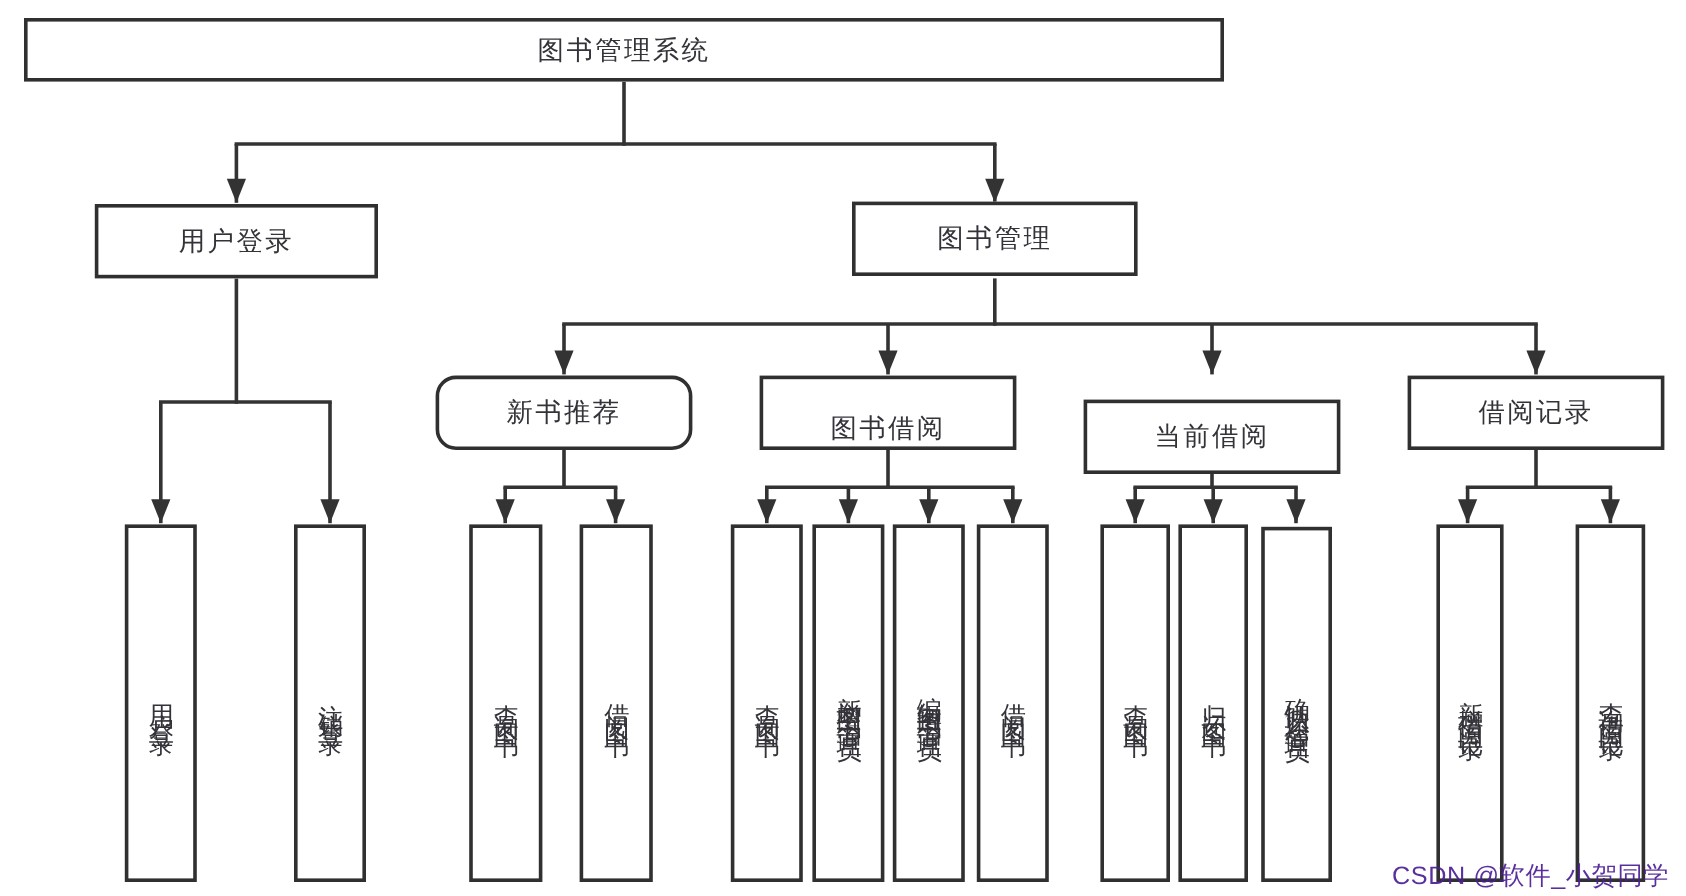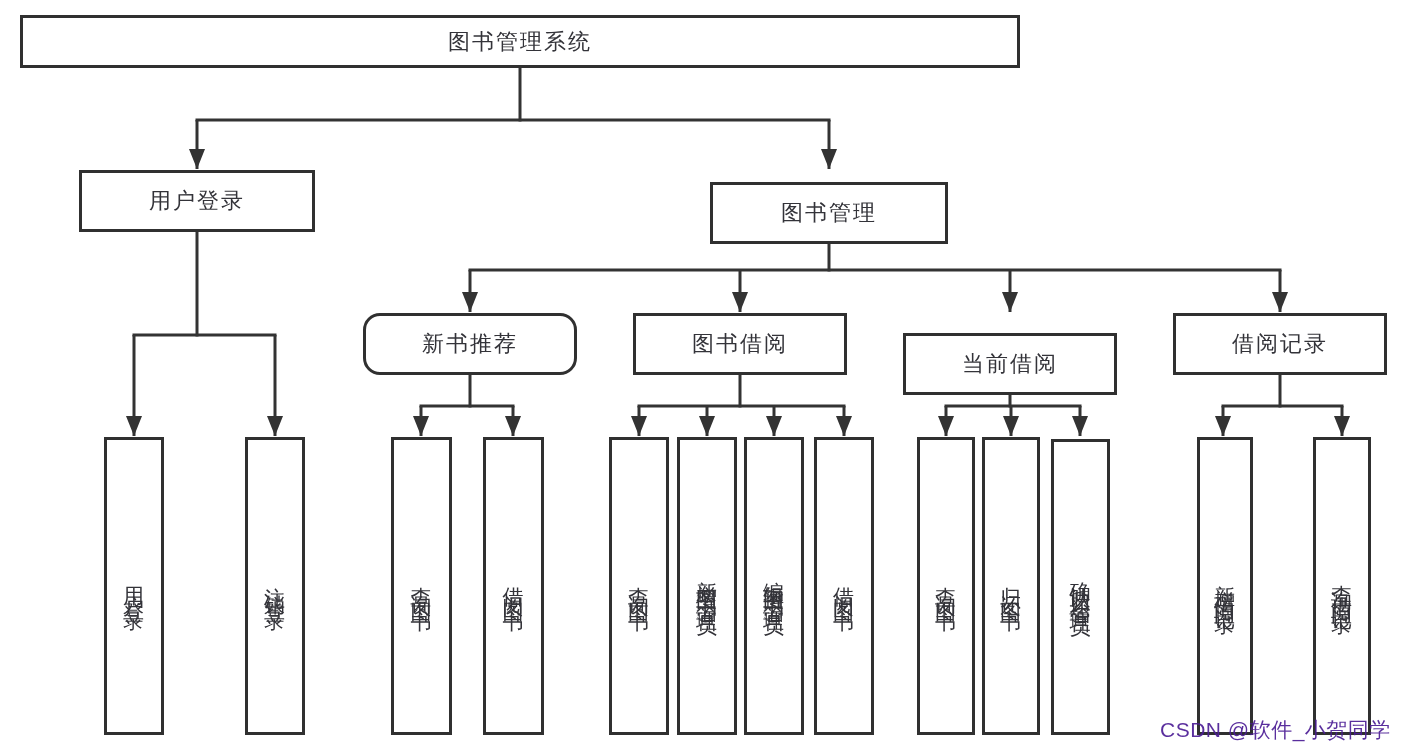--- a/index.html
+++ b/index.html
@@ -109,28 +109,28 @@
     </g>
   </svg>
 
   <div class="box" style="left:20px; top:15px; width:1000px; height:53px;">
     <span class="h-label">图书管理系统</span>
   </div>
 
   <div class="box" style="left:79px; top:170px; width:236px; height:62px;">
     <span class="h-label">用户登录</span>
   </div>
-  <div class="box" style="left:710px; top:182px; width:238px; height:62px;text-align:center;">
+  <div class="box" style="left:710px; top:168px; width:238px; height:62px;text-align:center;">
     <span class="h-label">图书管理</span>
   </div>
 
   <div class="box" style="left:363px; top:313px; width:214px; height:62px;border-radius:17px;">
     <span class="h-label">新书推荐</span>
   </div>
-  <div class="box" style="left:633px; top:313px; width:214px; height:62px;">
+  <div class="box" style="left:633px; top:313px; width:214px; height:62px;align-items:flex-end;">
     <span class="h-label">图书借阅</span>
   </div>
   <div class="box" style="left:903px; top:313px; width:214px; height:62px;margin-top:20px;">
     <span class="h-label">当前借阅</span>
   </div>
   <div class="box" style="left:1173px; top:313px; width:214px; height:62px;">
     <span class="h-label">借阅记录</span>
   </div>
 
   <div class="box" style="left:104px; top:437px; width:60px; height:298px;">

